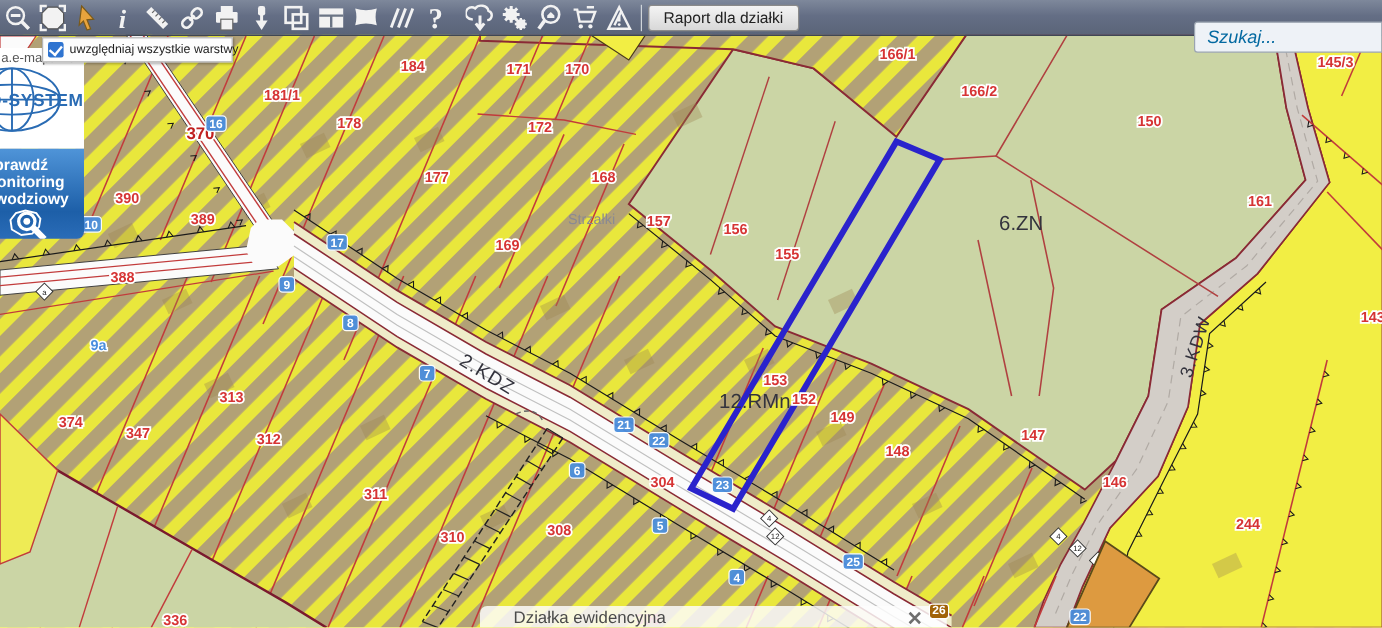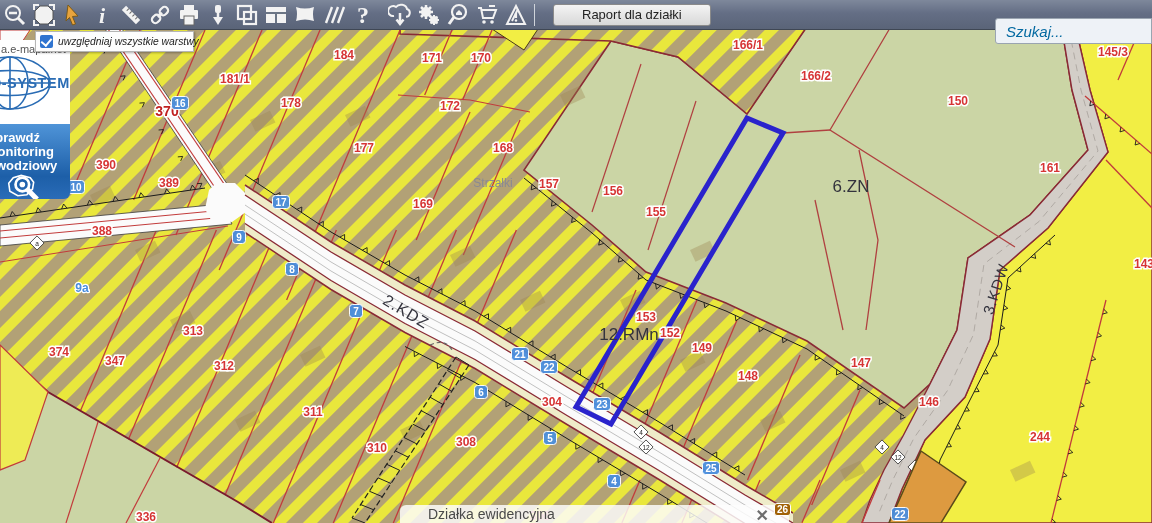--- a/index.html
+++ b/index.html
@@ -2,27 +2,27 @@
 <html><head><meta charset="utf-8">
 <style>
 * { margin:0; padding:0; box-sizing:border-box; }
 html,body { width:1152px; height:523px; overflow:hidden; font-family:"Liberation Sans",sans-serif; }
 #stage { position:relative; width:1152px; height:523px; background:#ebe53c; }
 #mapsvg { position:absolute; left:0; top:0; }
 #toolbar { position:absolute; left:0; top:0; width:1152px; height:30px;
   background:linear-gradient(#7e889b,#646e85 45%,#5a6478); border-bottom:1px solid #3f4754;
   display:flex; align-items:center; }
 .ic { width:29px; height:30px; display:flex; align-items:center; justify-content:center; flex:0 0 auto; }
-#rap { margin-left:18px; height:22px; padding:0 28px; background:linear-gradient(#f4f4f4,#d8d8d8);
+#rap { margin-left:5px; height:22px; padding:0 12px; background:linear-gradient(#f4f4f4,#d8d8d8);
   border:1px solid #8a8a8a; border-radius:3px; font-size:13px; color:#222; display:flex; align-items:center; }
 #search { position:absolute; right:0; top:2px; width:157px; height:26px; background:#eef2f7;
   border:1px solid #9aa4b0; border-radius:3px 0 0 3px; font-size:15px; font-style:italic; color:#0369a1;
   display:flex; align-items:center; padding-left:10px;margin-top:16px; }
 #chk { position:absolute; z-index:9; left:35px; top:31px; width:159px; height:21px; white-space:nowrap; font-size:10.3px; background:#fdfdfd;
-  border:1px solid #b5b5b5; box-shadow:1px 1px 2px rgba(0,0,0,.3); display:flex; align-items:center; color:#222;font-style:italic; }
+  border:1px solid #b5b5b5; box-shadow:1px 1px 2px rgba(0,0,0,.3); display:flex; align-items:center; color:#222; }
 #chk .box { flex:0 0 13px; width:13px; height:13px; background:#2f74d0; border-radius:2px; margin:0 5px 0 4px; position:relative; }
 #chk .box:after { content:""; position:absolute; left:3px; top:1px; width:5px; height:8px;
   border:solid #fff; border-width:0 2px 2px 0; transform:rotate(40deg); }
 #logo { position:absolute; left:0; top:40px; width:70px; height:84px; background:#fff; overflow:hidden; }
 #logo .url { font-size:11px; color:#555; padding:3px 0 0 1px; white-space:nowrap; }
 #flood { position:absolute; left:0; top:124px; width:70px; height:75px;
   background:linear-gradient(#4f94d8,#1d5fa8 70%,#2a6cb8); border-radius:0 0 6px 0;
   color:#fff; font-weight:bold; font-size:13px; line-height:12px; overflow:hidden; }
 #flood div { white-space:nowrap; }
 #popup { position:absolute; left:400px; top:505px; width:389px; height:18px;

